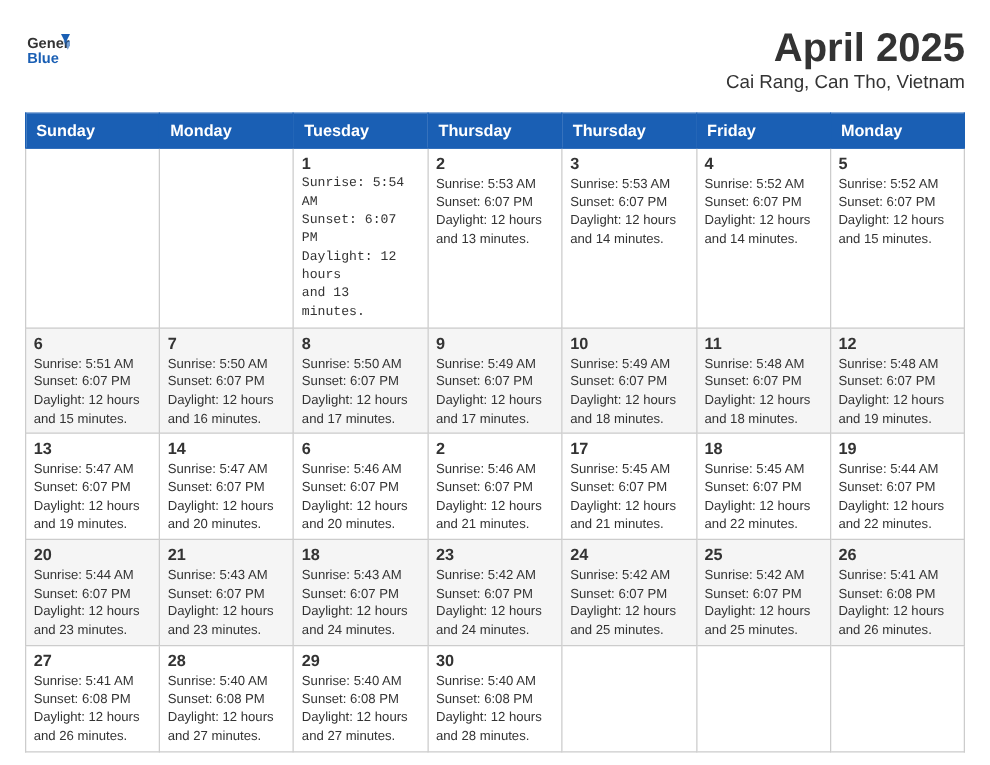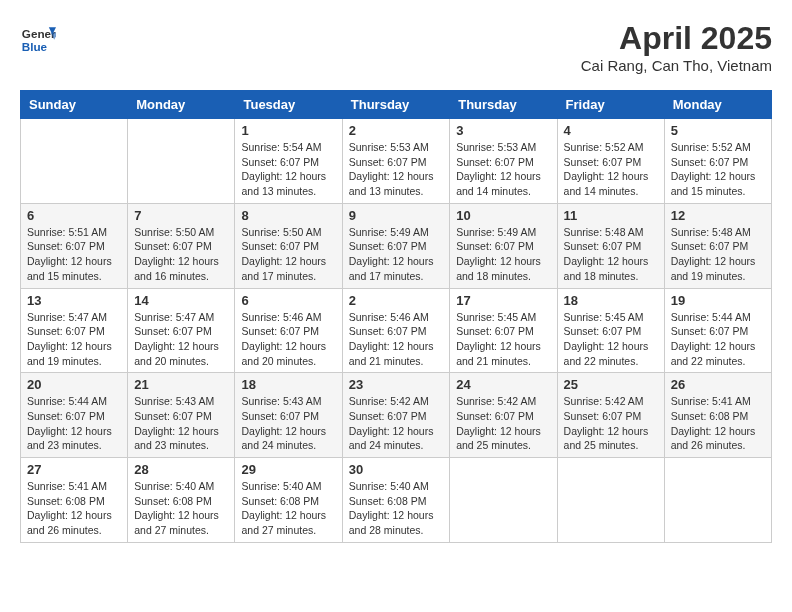--- a/index.html
+++ b/index.html
@@ -108,21 +108,21 @@
         <th>Friday</th>
         <th>Monday</th>
       </tr>
   </thead>
   <tbody id="calendar-body">
   <tr>
         <td class="empty"></td>
         <td class="empty"></td>
         <td>
           <span class="day-num">1</span>
-          <div class="day-info" style="white-space: pre-line;">Sunrise: 5:54 AM
+          <div class="day-info" style="white-space: pre-line; font-family: Liberation Mono, monospace;">Sunrise: 5:54 AM
 Sunset: 6:07 PM
 Daylight: 12 hours
 and 13 minutes.</div>
         </td>
         <td>
           <span class="day-num">2</span>
           <div class="day-info" style="white-space: pre-line;">Sunrise: 5:53 AM
 Sunset: 6:07 PM
 Daylight: 12 hours
 and 13 minutes.</div>

